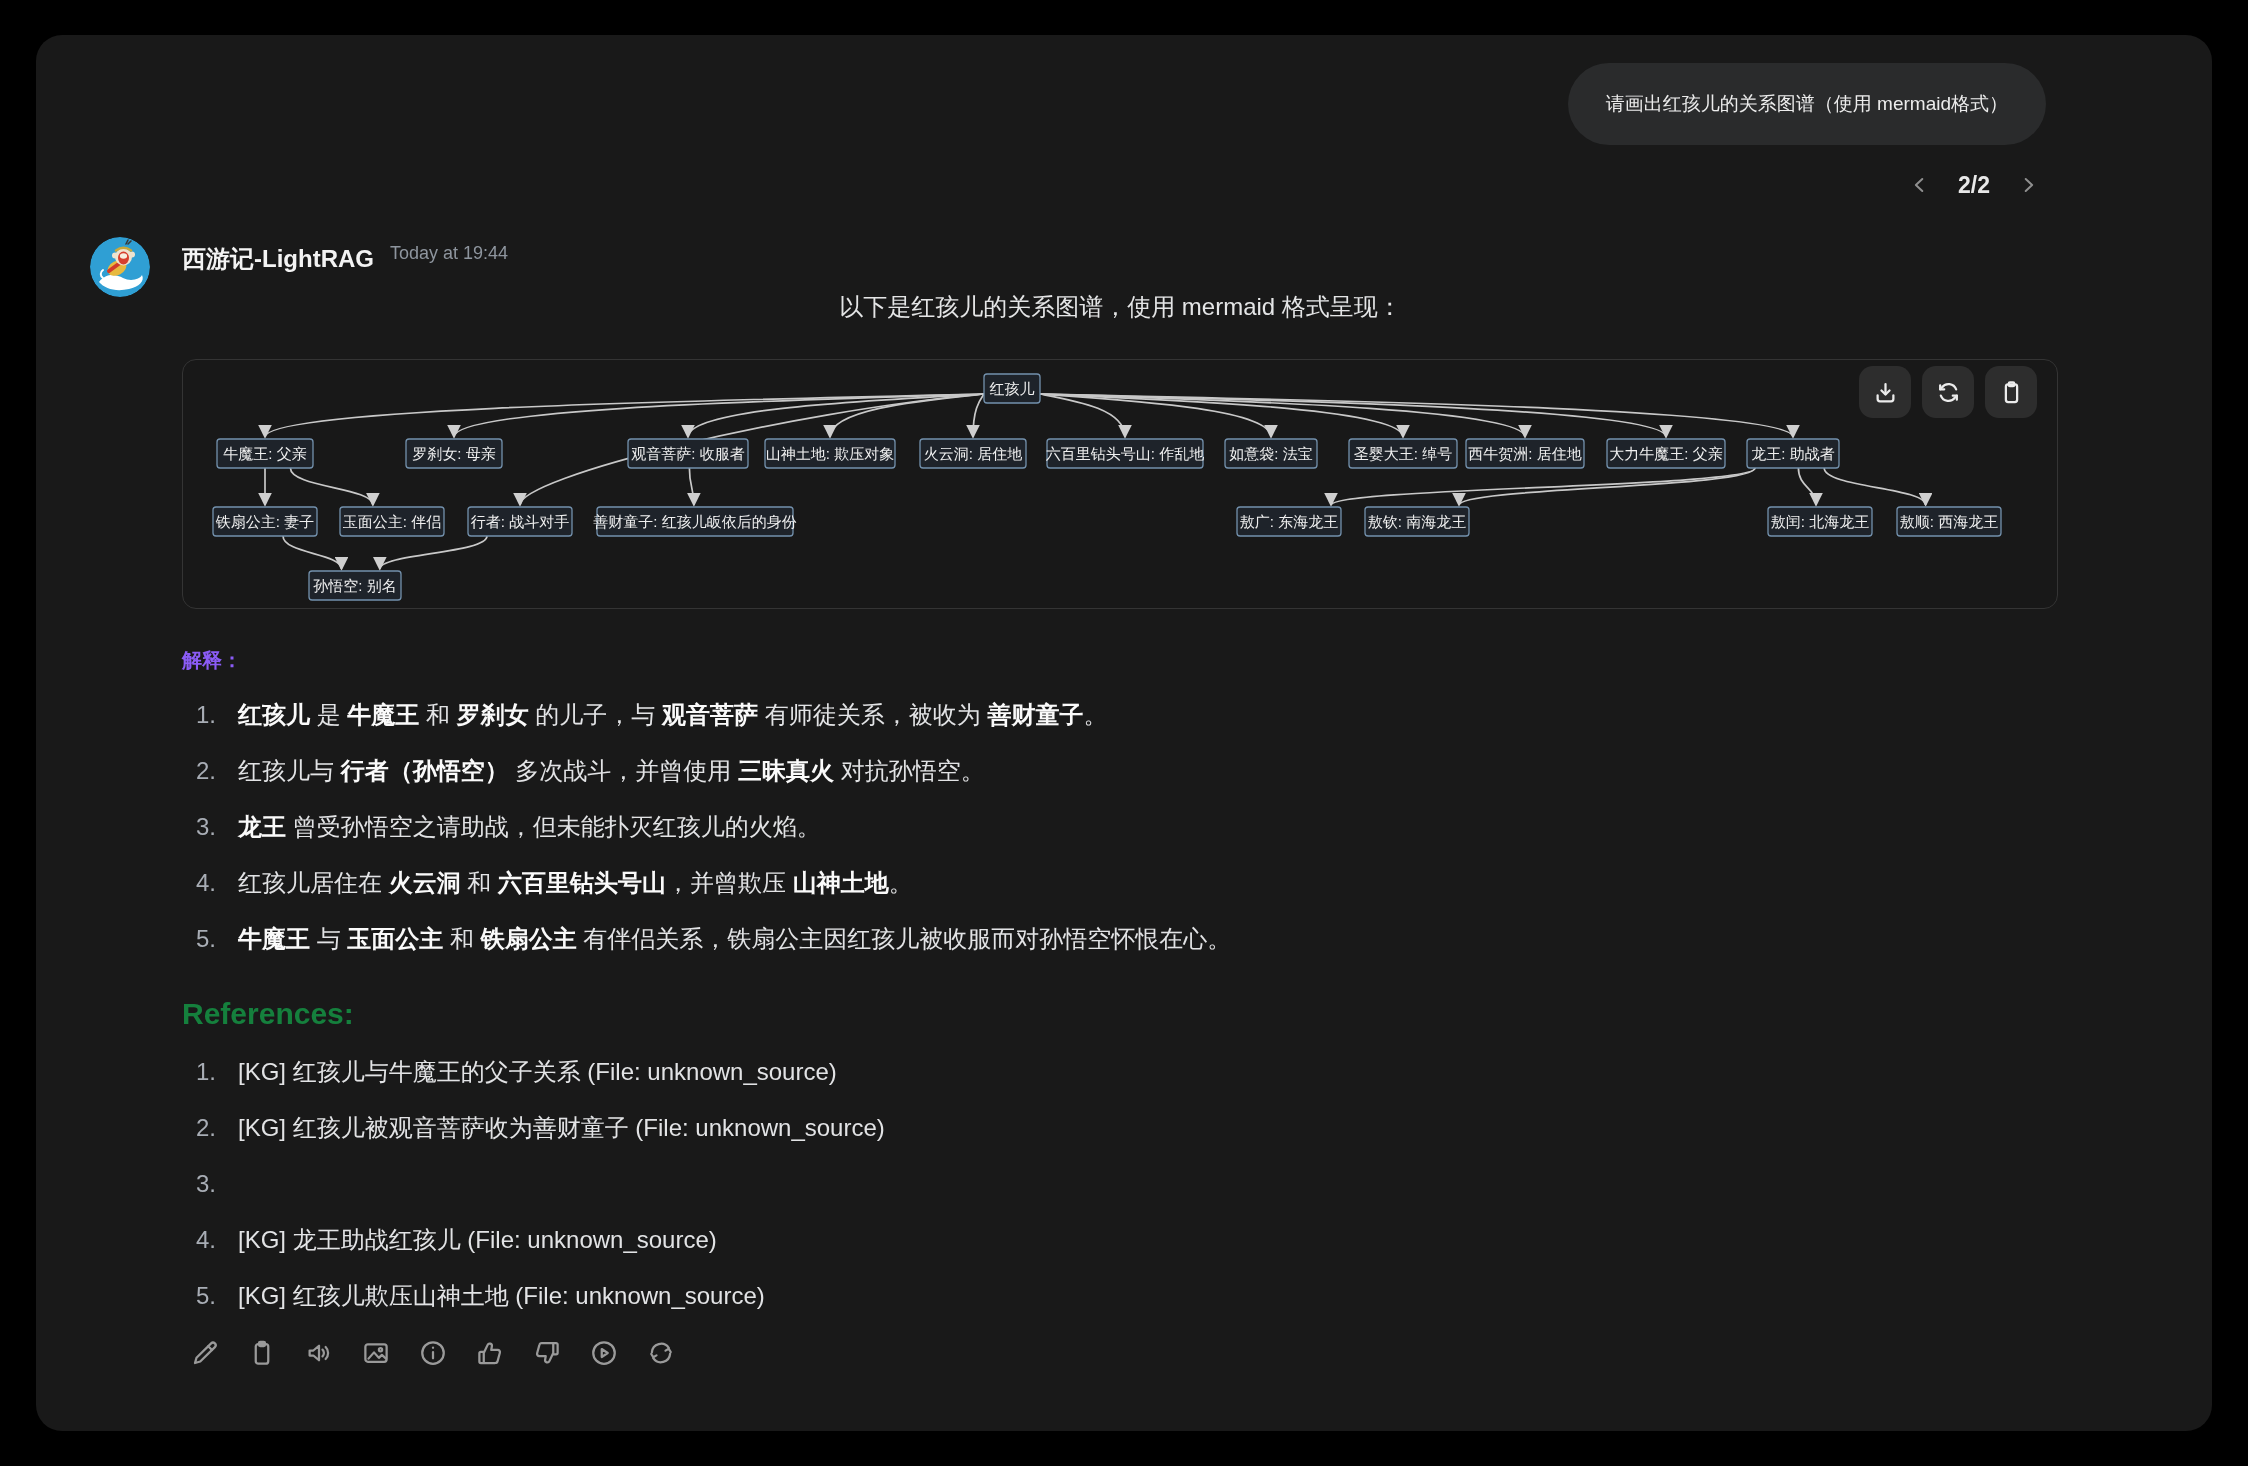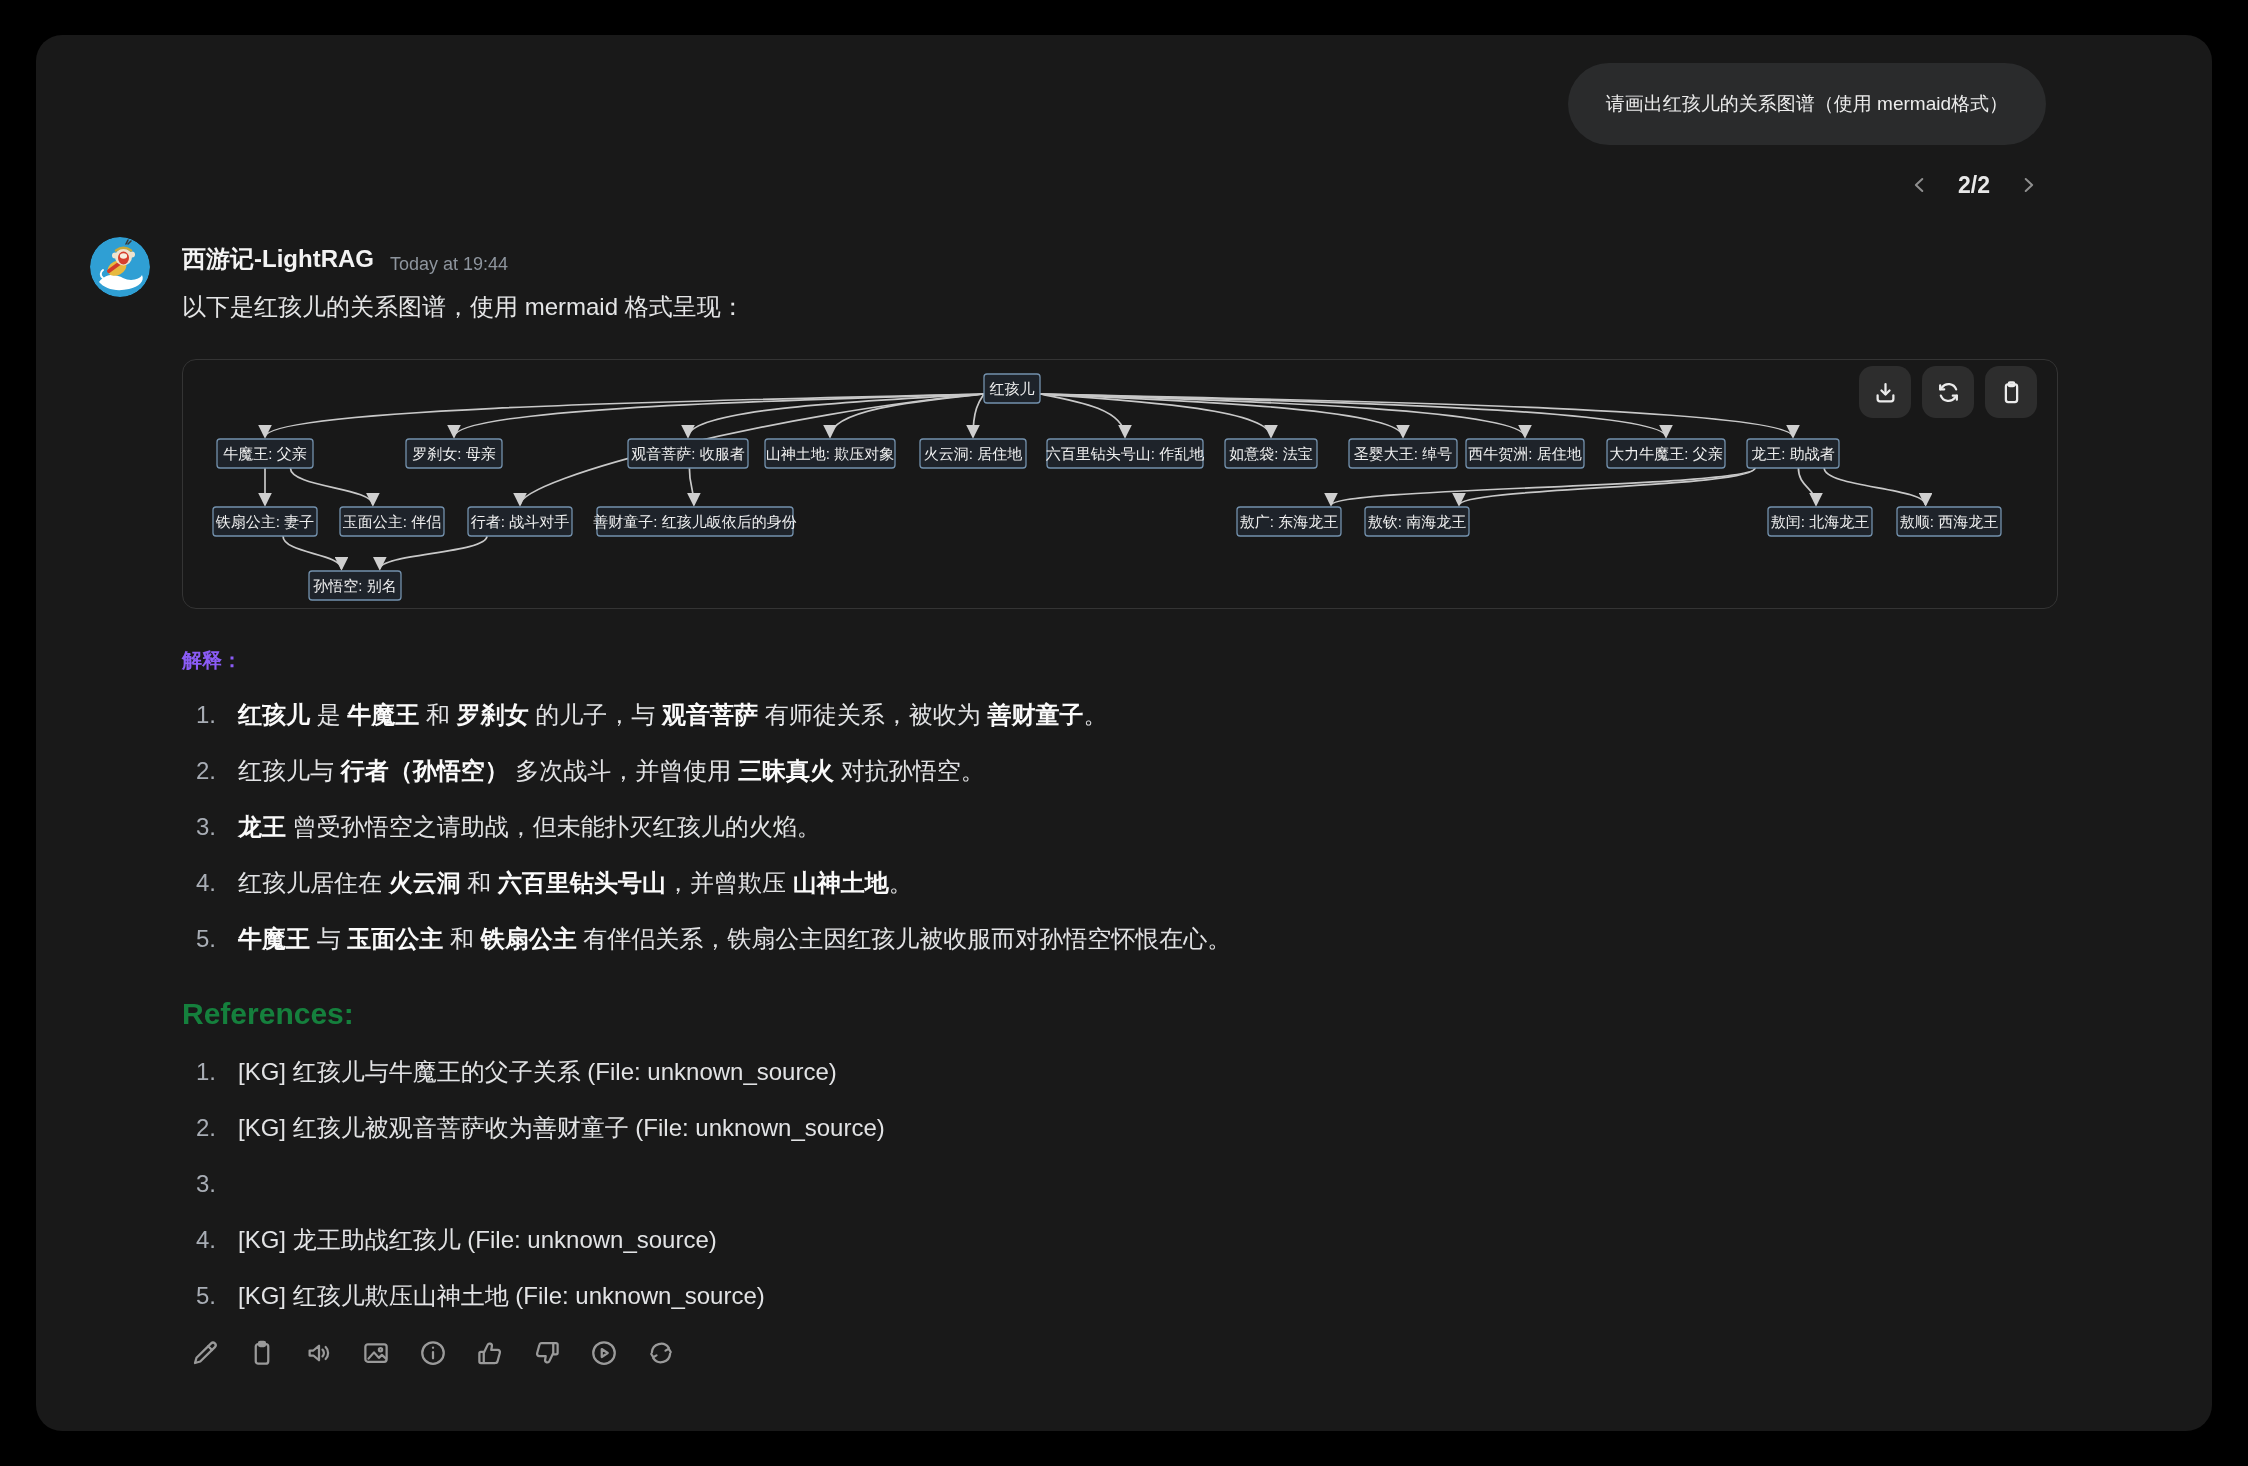--- a/index.html
+++ b/index.html
@@ -11,24 +11,24 @@
     padding:0 38px;border-radius:41px;white-space:nowrap;}
   
   .row-pager{display:flex;justify-content:flex-end;align-items:center;gap:26px;padding:26px 172px 0 0;height:28px;}
   .pager-label{color:#e8e8e8;font-size:23px;font-weight:700;}
   .pager-btn{background:none;border:none;padding:0;width:24px;height:24px;color:#8f8f8f;cursor:pointer;display:flex;align-items:center;justify-content:center;}
   .pager-btn svg{width:22px;height:22px;}
   
   .msg{display:flex;margin:38px 0 0 54px;}
   .avatar{width:60px;height:60px;border-radius:50%;overflow:hidden;flex:0 0 60px;margin-right:32px;}
   .content{width:1877px;}
-  .meta{display:flex;align-items:flex-end;gap:16px;padding-top:6px;}
+  .meta{display:flex;align-items:flex-start;gap:16px;padding-top:6px;}
   .author{color:#f3f3f3;font-size:24px;font-weight:700;}
   .timestamp{color:#8e959e;font-size:18px;}
-  .intro{color:#e4e5e6;font-size:24px;margin-top:16px;}
+  .intro{color:#e4e5e6;font-size:24px;margin-top:16px;text-align:center;}
   
   .diagram{position:relative;margin-top:36px;width:1874px;height:248px;border:1.5px solid #343434;
     border-radius:14px;background:#181818;}
   .diagram svg.graph{position:absolute;left:0;top:0;width:100%;height:100%;}
   .dg-toolbar{position:absolute;top:6px;right:20px;display:flex;gap:11px;}
   .dg-btn{width:52px;height:52px;border-radius:14px;background:#2d2d2d;border:none;cursor:pointer;
     color:#ececec;display:flex;align-items:center;justify-content:center;padding:0;}
   .dg-btn svg{width:27px;height:27px;}
   .gnode rect{fill:#1e232a;stroke:#7391ad;stroke-width:1.3px;}
   .gnode text{fill:#f0f0f0;font-size:15px;font-family:"Liberation Sans","DejaVu Sans",sans-serif;}

